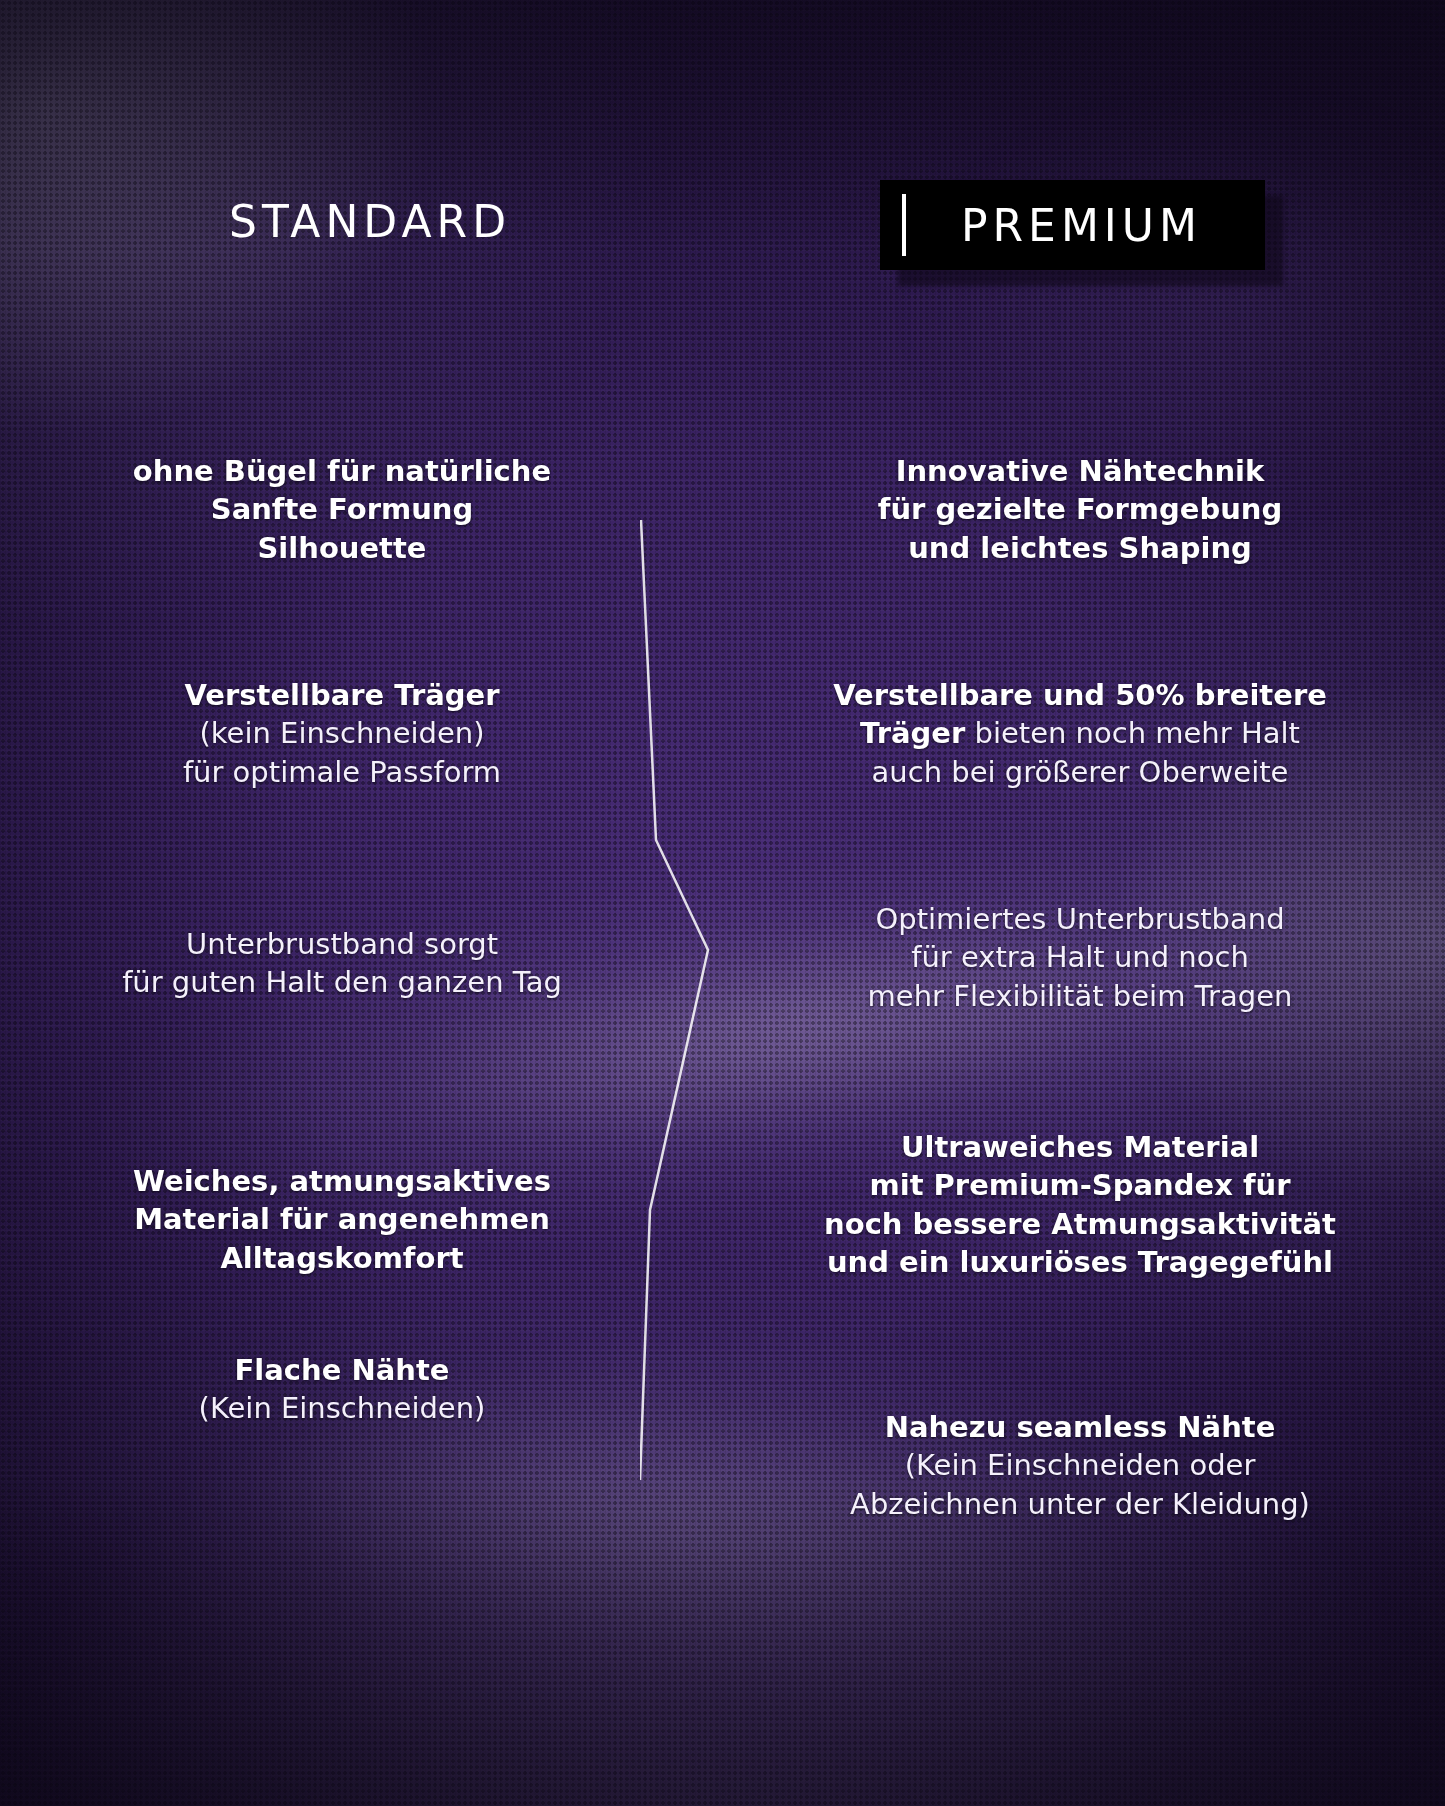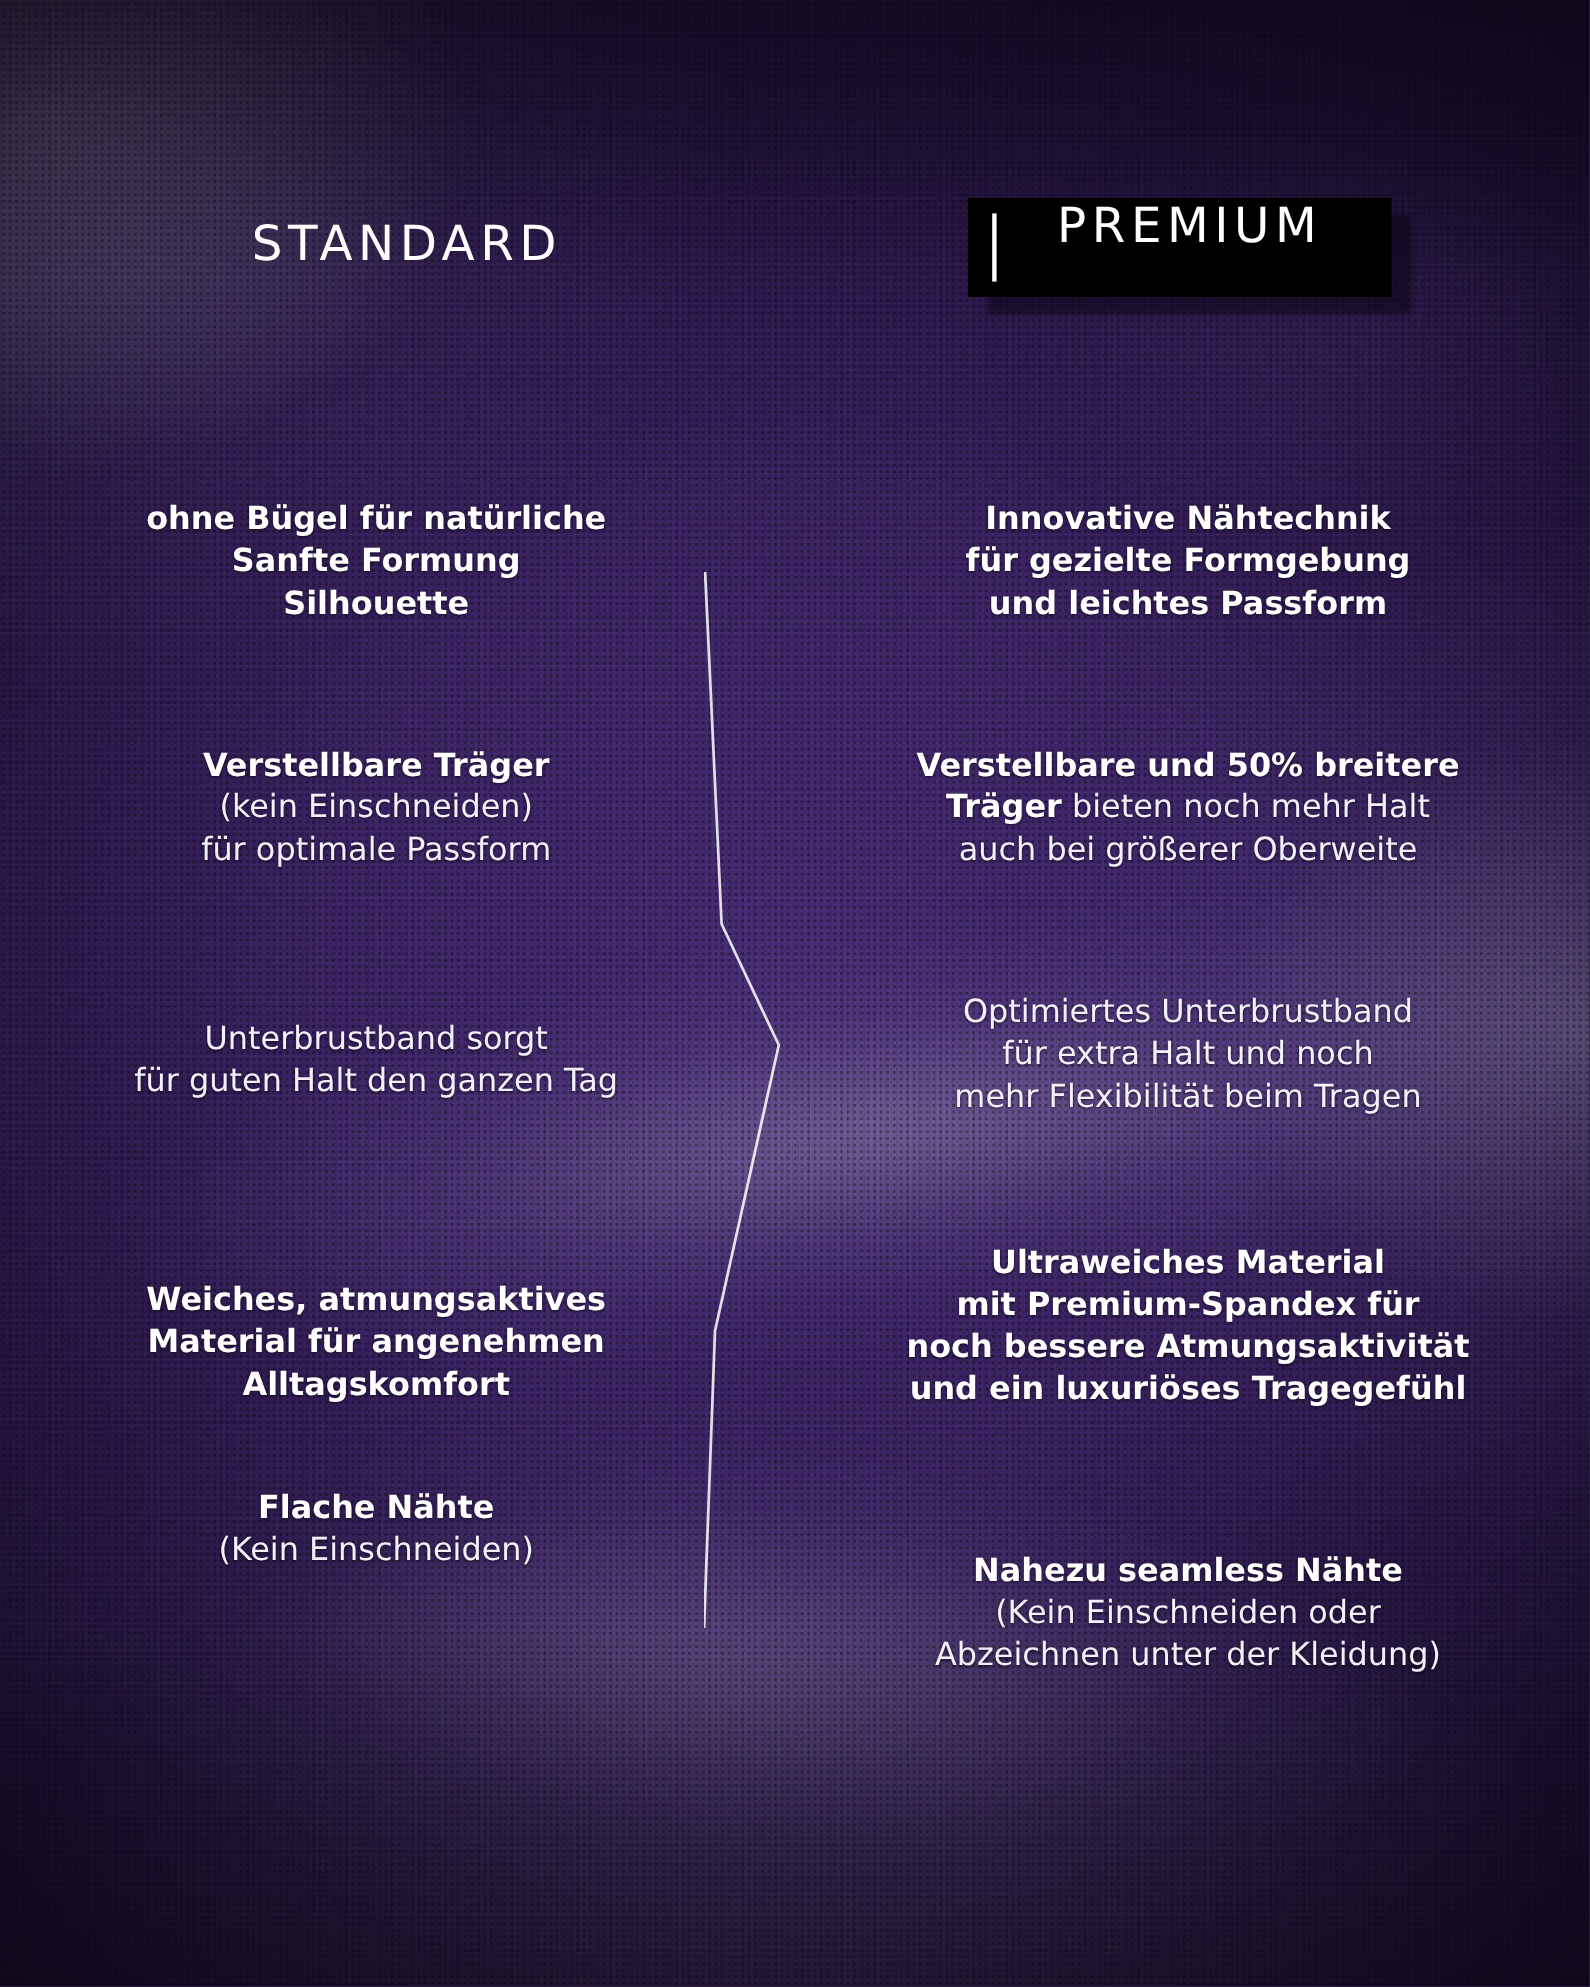--- a/index.html
+++ b/index.html
@@ -132,20 +132,21 @@
     filter: blur(2px);
   }
   .hdr-premium-box {
     position: absolute;
     left: 0;
     top: 0;
     width: 385px;
     height: 90px;
     background: #000000;
     display: flex;
+    align-items: center;
     justify-content: center;
   }
   .hdr-premium-bar {
     position: absolute;
     left: 22px;
     top: 14px;
     width: 4px;
     height: 62px;
     background: #ffffff;
   }
@@ -257,21 +258,21 @@
         <p class="b">Flache Nähte</p>
         <p>(Kein Einschneiden)</p>
       </div>
     </div>
 
     <div class="col col-right">
 
       <div class="row" style="top:452px">
         <p class="b">Innovative Nähtechnik</p>
         <p class="b">für gezielte Formgebung</p>
-        <p class="b">und leichtes Passform</p>
+        <p class="b">und leichtes Shaping</p>
       </div>
 
       <div class="row" style="top:676px">
         <p class="b">Verstellbare und 50% breitere</p>
         <p><span class="b">Träger</span> bieten noch mehr Halt</p>
         <p>auch bei größerer Oberweite</p>
       </div>
 
       <div class="row" style="top:900px">
         <p>Optimiertes Unterbrustband</p>

